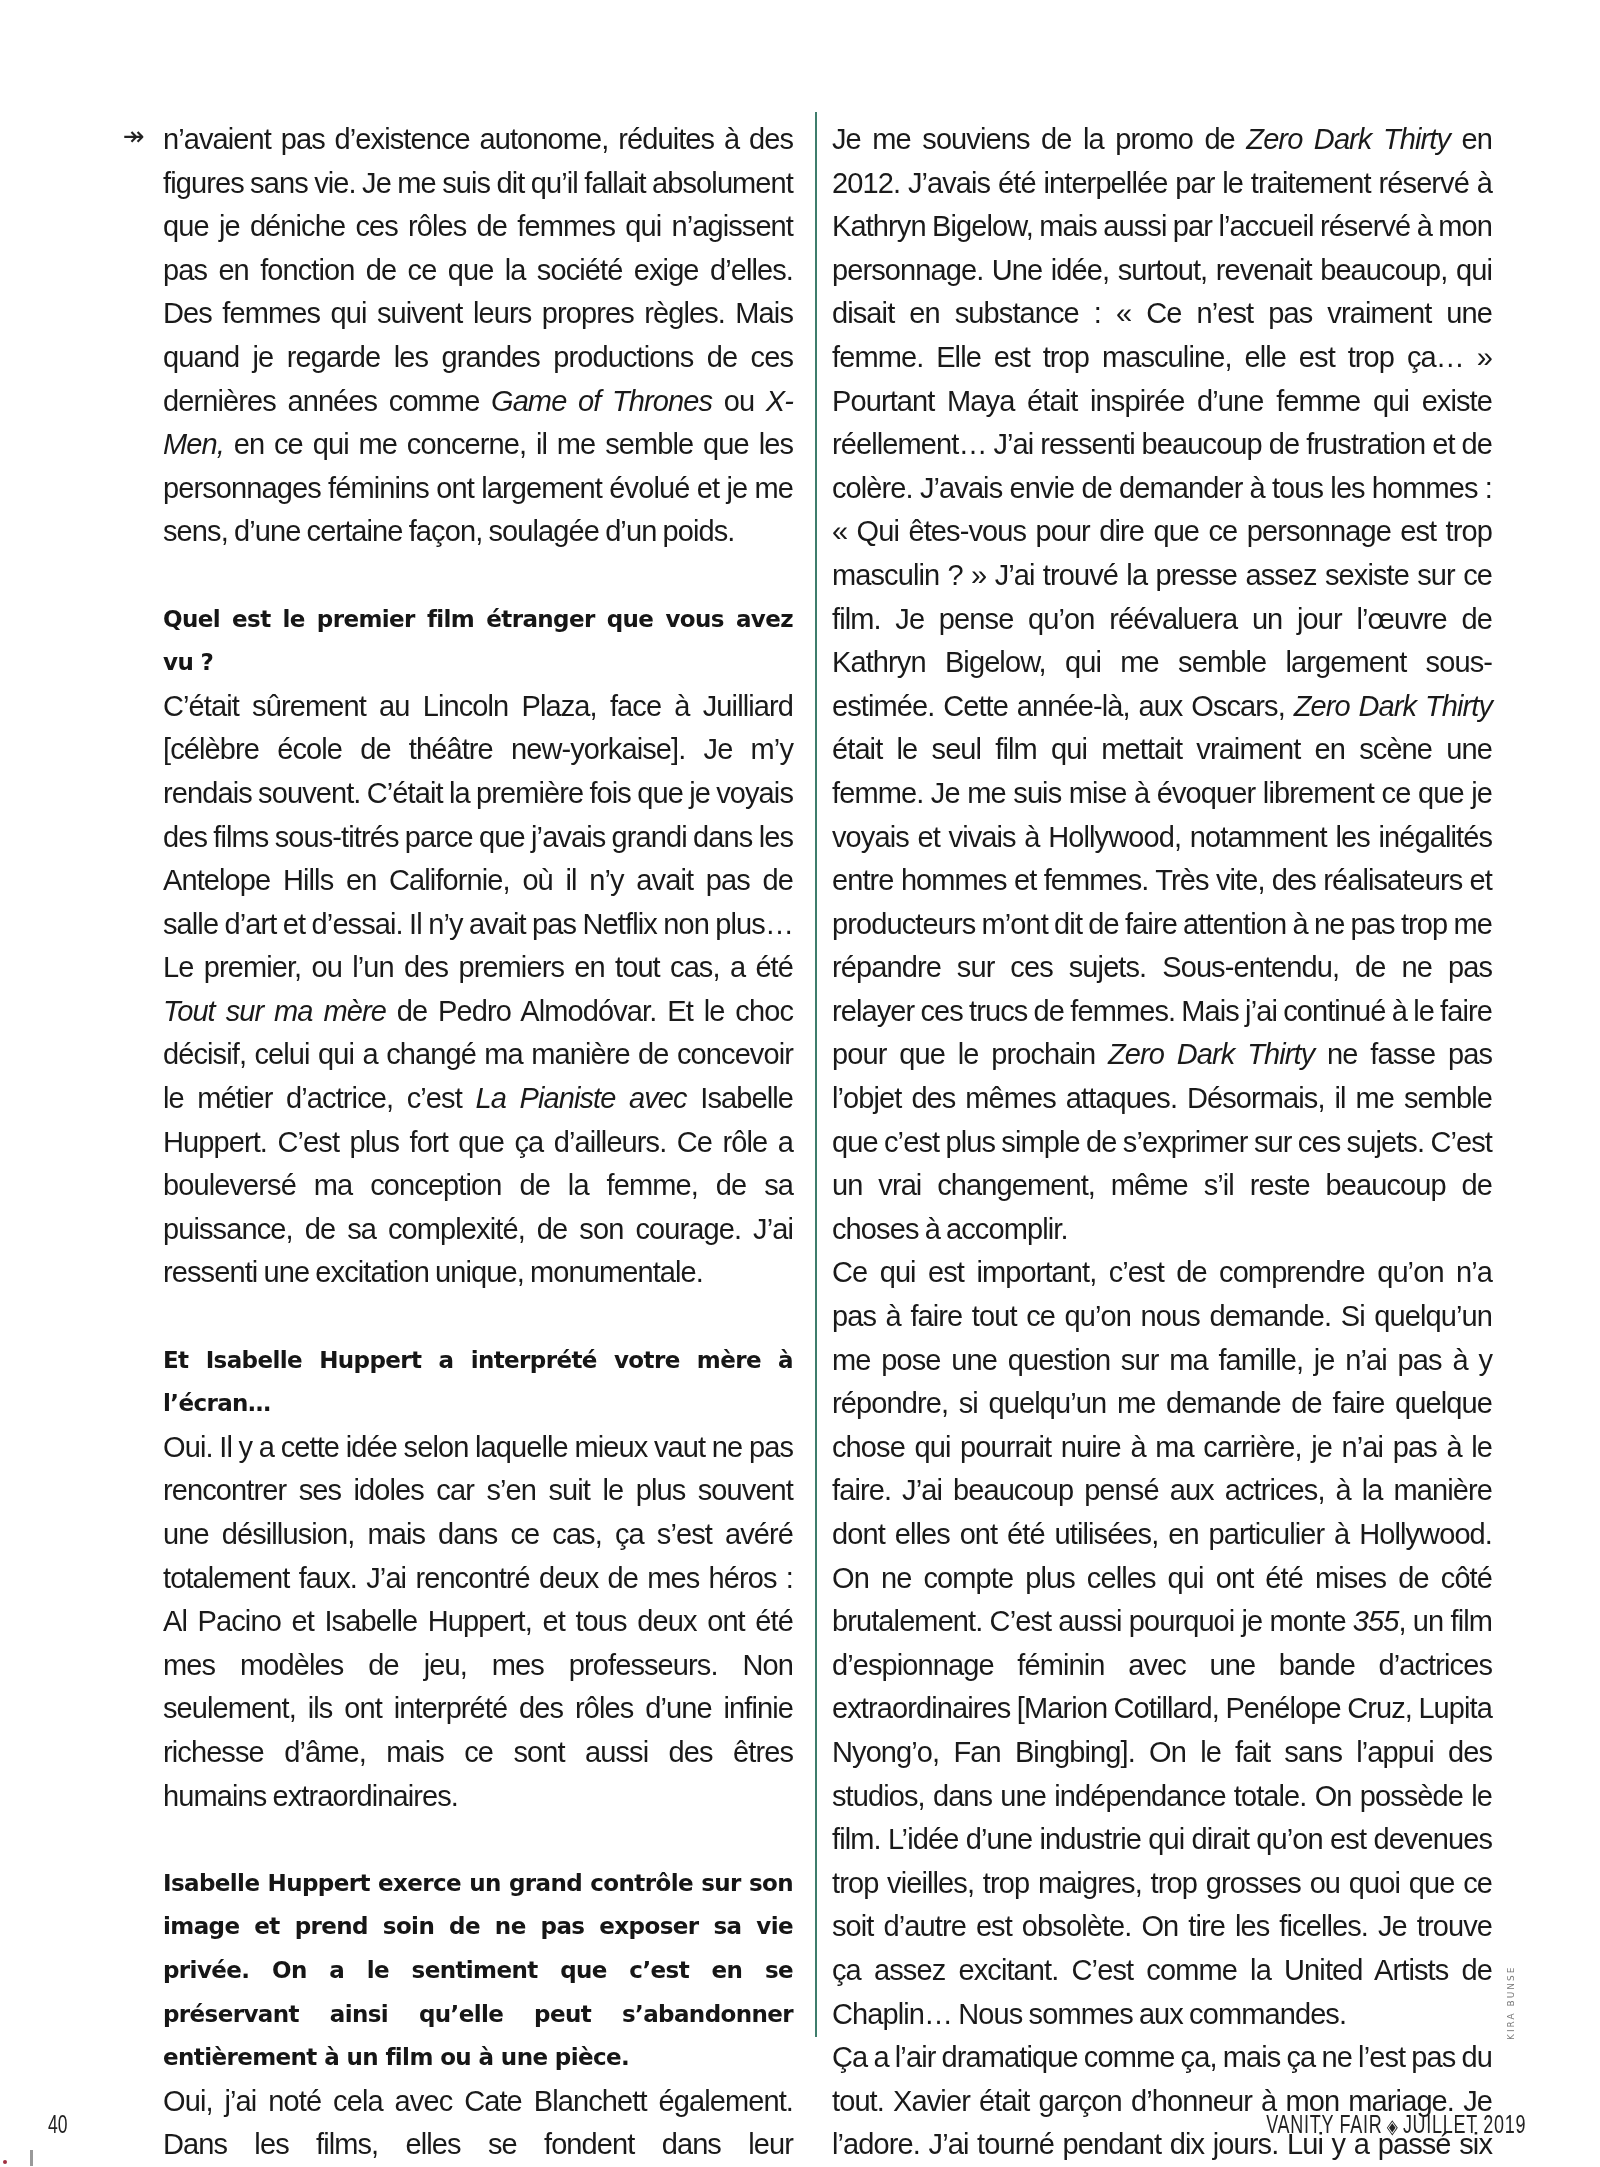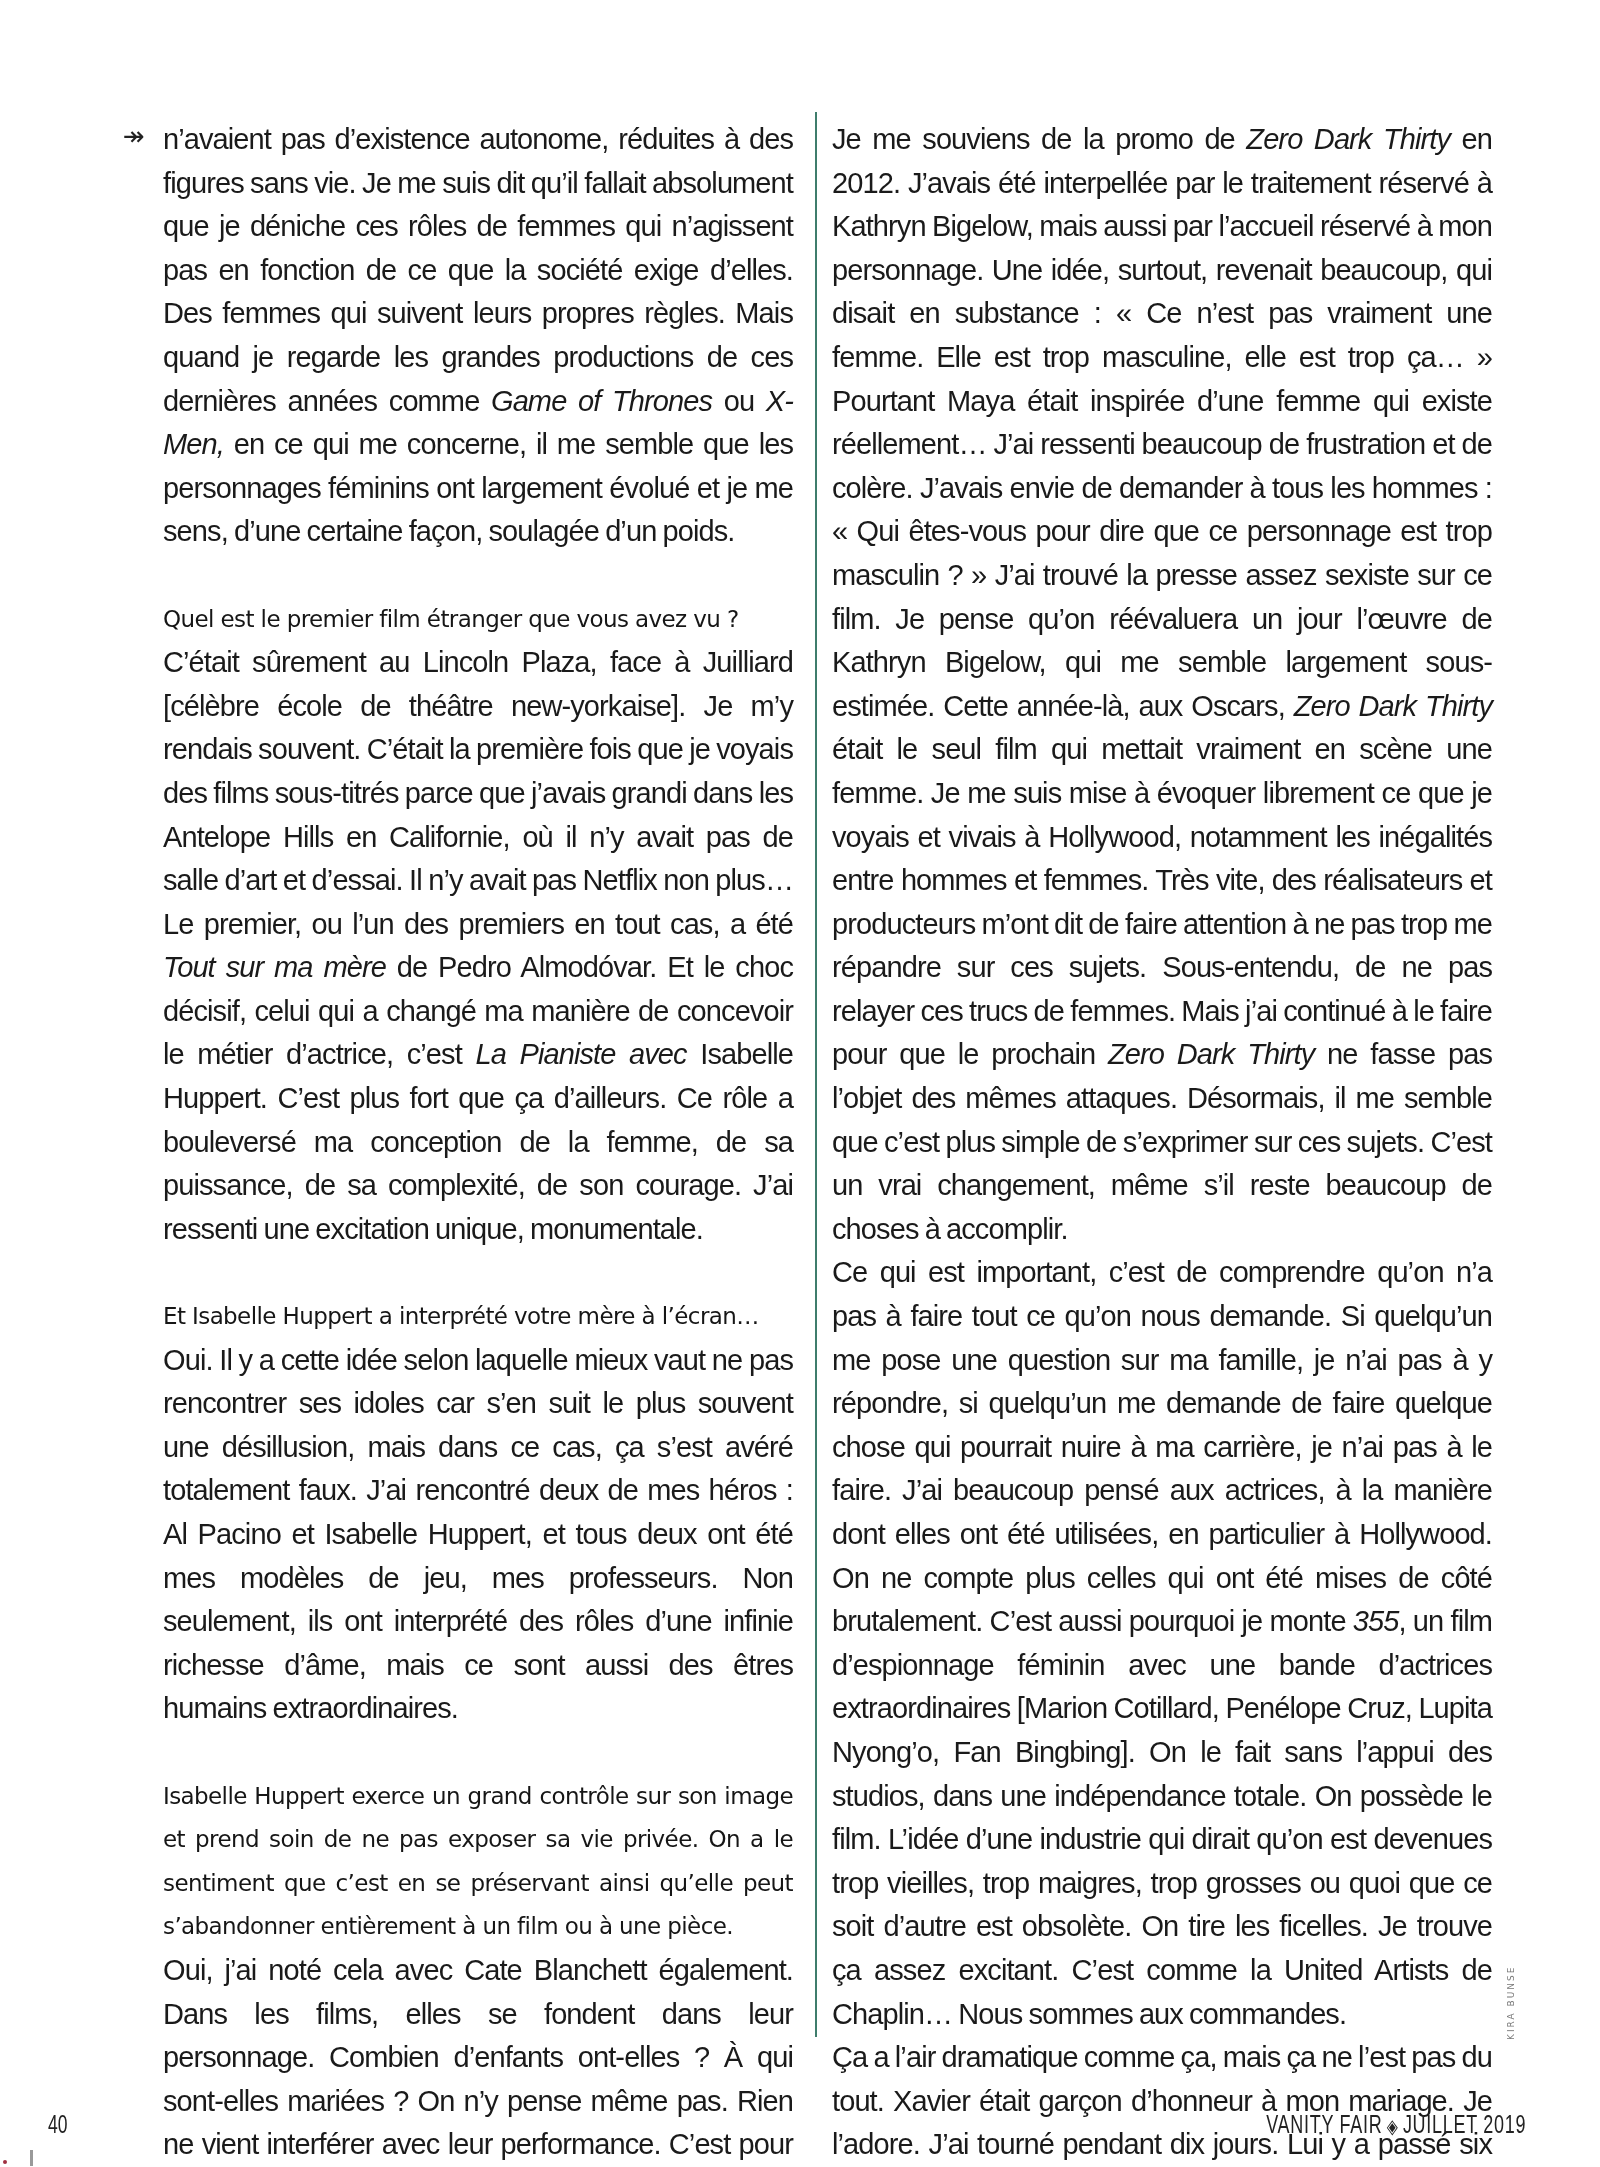--- a/index.html
+++ b/index.html
@@ -21,21 +21,21 @@
     line-height: 43.6px;
     letter-spacing: -0.9px;
     word-spacing: -1px;
     text-align: justify;
     margin: 0;
     hyphens: auto;
     transform-origin: left top;
   }
   .q {
     font-family: "DejaVu Sans", sans-serif;
-    font-weight: normal;
+    font-weight: bold;
     font-size: 23px;
     line-height: 43.6px;
     letter-spacing: -0.6px;
     margin: 43.6px 0 0 0;
     text-align: justify;
     color: #161616;
   }
   .q i, .para i { font-style: italic; margin-top: 29px; }
   .arrow {
     position: absolute; left: 123px; top: 121px; font-family: "DejaVu Sans", sans-serif; font-size: 26px; color: #222;

